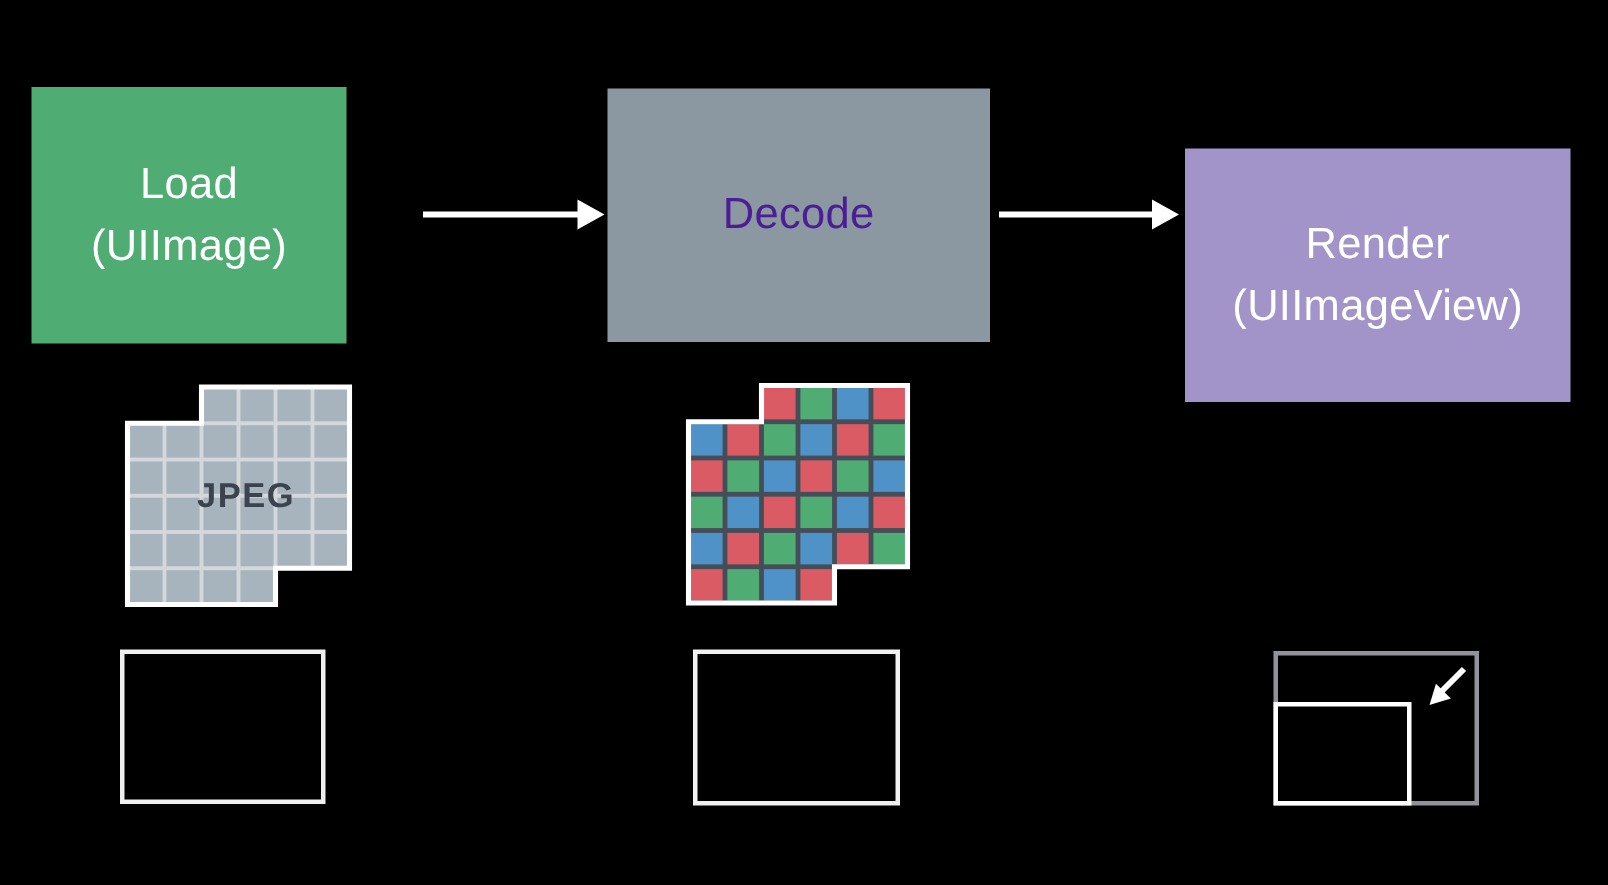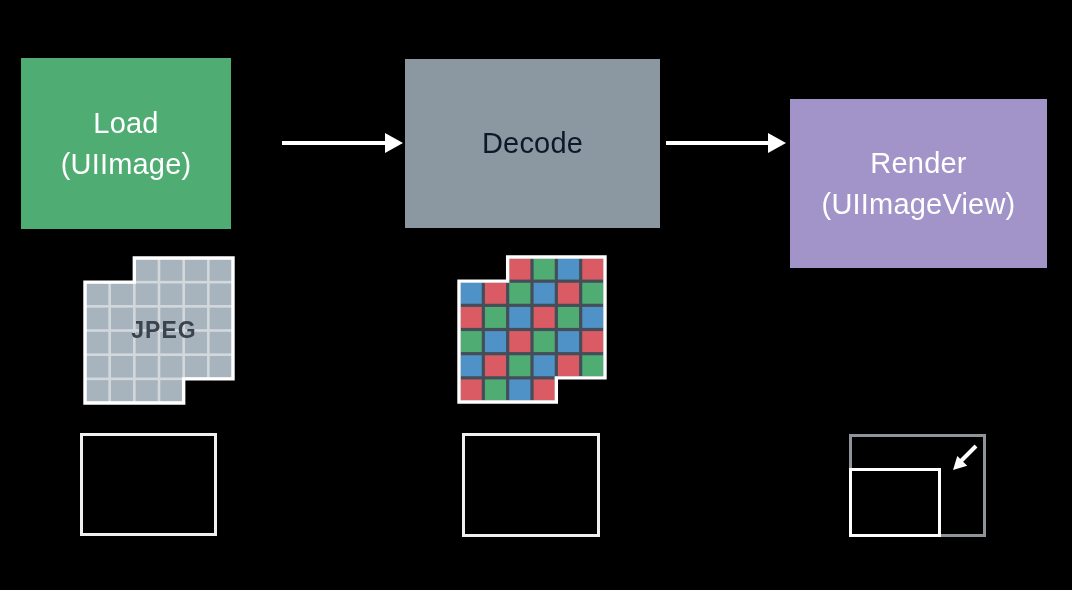--- a/index.html
+++ b/index.html
@@ -38,21 +38,21 @@
 </head>
 <body>
 
 <div class="canvas">
 
   <div class="stage" id="stage-load" style="background: rgb(79, 173, 115);">
     <span class="stage-label" style="color: rgb(255, 255, 255);">Load
 (UIImage)</span>
   </div>
   <div class="stage" id="stage-decode" style="background: rgb(139, 151, 161);">
-    <span class="stage-label" style="color: #0f172a;">Decode</span>
+    <span class="stage-label" style="color: #4c1d95;">Decode</span>
   </div>
   <div class="stage" id="stage-render" style="background: rgb(162, 148, 201);">
     <span class="stage-label" style="color: rgb(255, 255, 255);">Render
 (UIImageView)</span>
   </div>
 
   <svg class="overlay" id="arrow-overlay">
     <g id="arrow-load-decode">
       <line x1="282" y1="143" x2="387" y2="143" stroke-width="4" stroke="#FFFFFF"></line>
       <polygon points="385,133 403,143 385,153" fill="#FFFFFF"></polygon>

